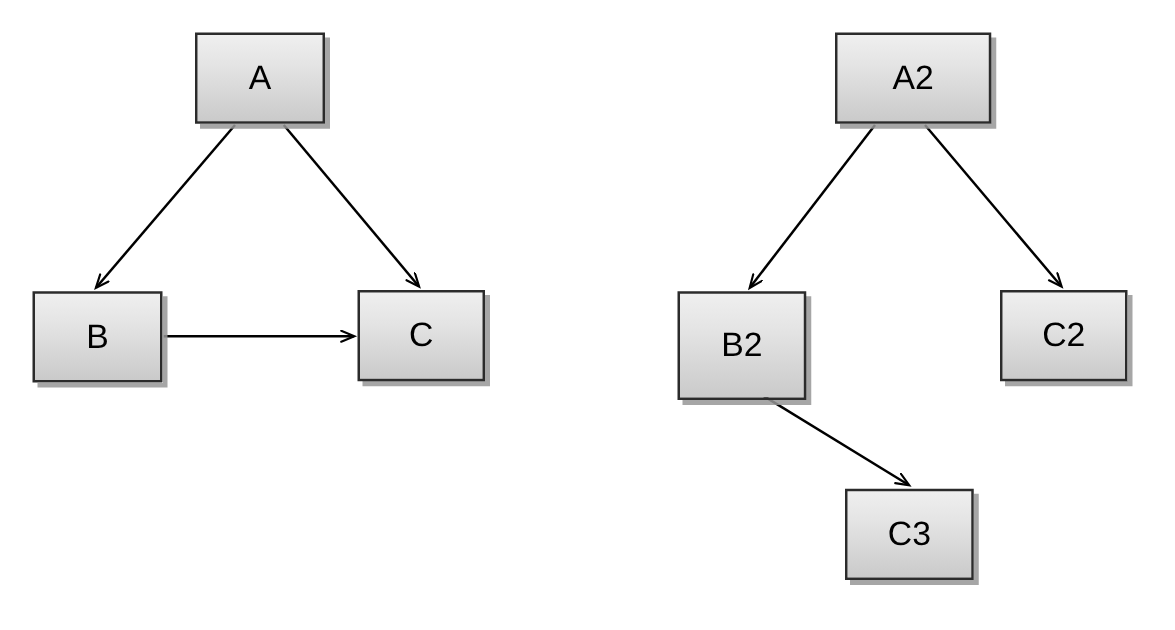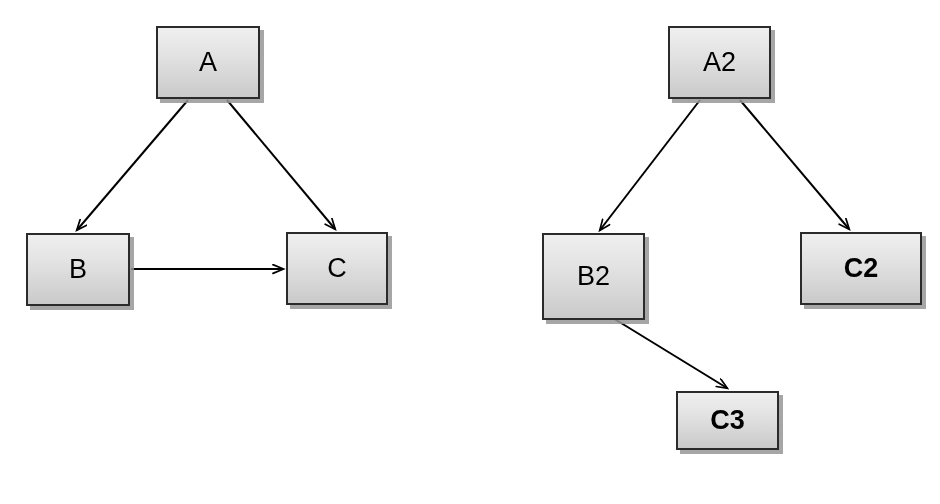--- a/index.html
+++ b/index.html
@@ -68,27 +68,27 @@
   <div id="nodes-group">
       <div class="node" style="left: 156px; top: 26px; width: 104px; height: 73px;">
         <span class="node-label">A</span>
       </div>
       <div class="node" style="left: 26px; top: 233px; width: 104px; height: 73px;">
         <span class="node-label">B</span>
       </div>
       <div class="node" style="left: 286px; top: 232px; width: 102px; height: 73px;">
         <span class="node-label">C</span>
       </div>
-      <div class="node" style="left: 668px; top: 26px; width: 103px; height: 73px;">
+      <div class="node" style="left: 668px; top: 26px; width: 125px; height: 73px;">
         <span class="node-label">A2</span>
       </div>
       <div class="node" style="left: 542px; top: 233px; width: 103px; height: 87px;">
         <span class="node-label">B2</span>
       </div>
-      <div class="node" style="left: 800px; top: 232px; width: 122px; height: 73px; font-weight: bold;">
+      <div class="node" style="left: 800px; top: 232px; width: 102px; height: 73px;">
         <span class="node-label">C2</span>
       </div>
-      <div class="node" style="left: 676px; top: 391px; width: 103px; height: 59px; font-weight: bold;">
+      <div class="node" style="left: 676px; top: 391px; width: 103px; height: 73px;">
         <span class="node-label">C3</span>
       </div>
     </div>
 
 </div>
 
 </body></html>

